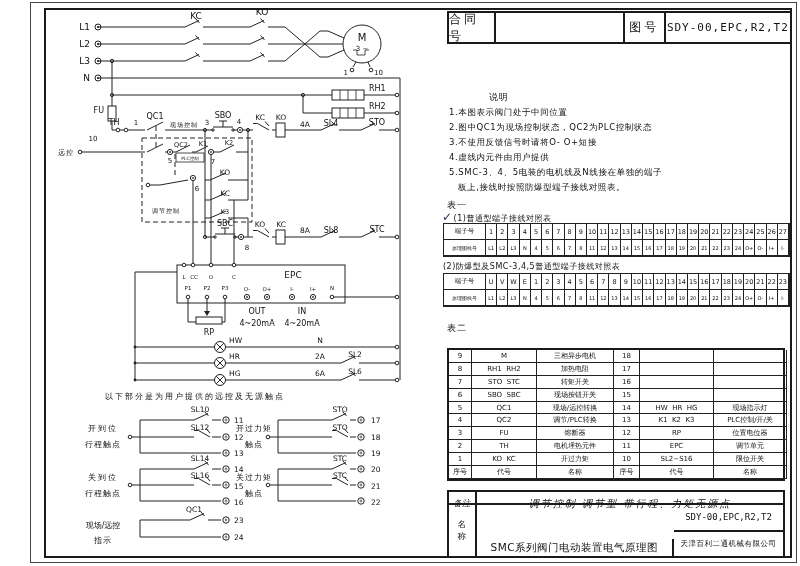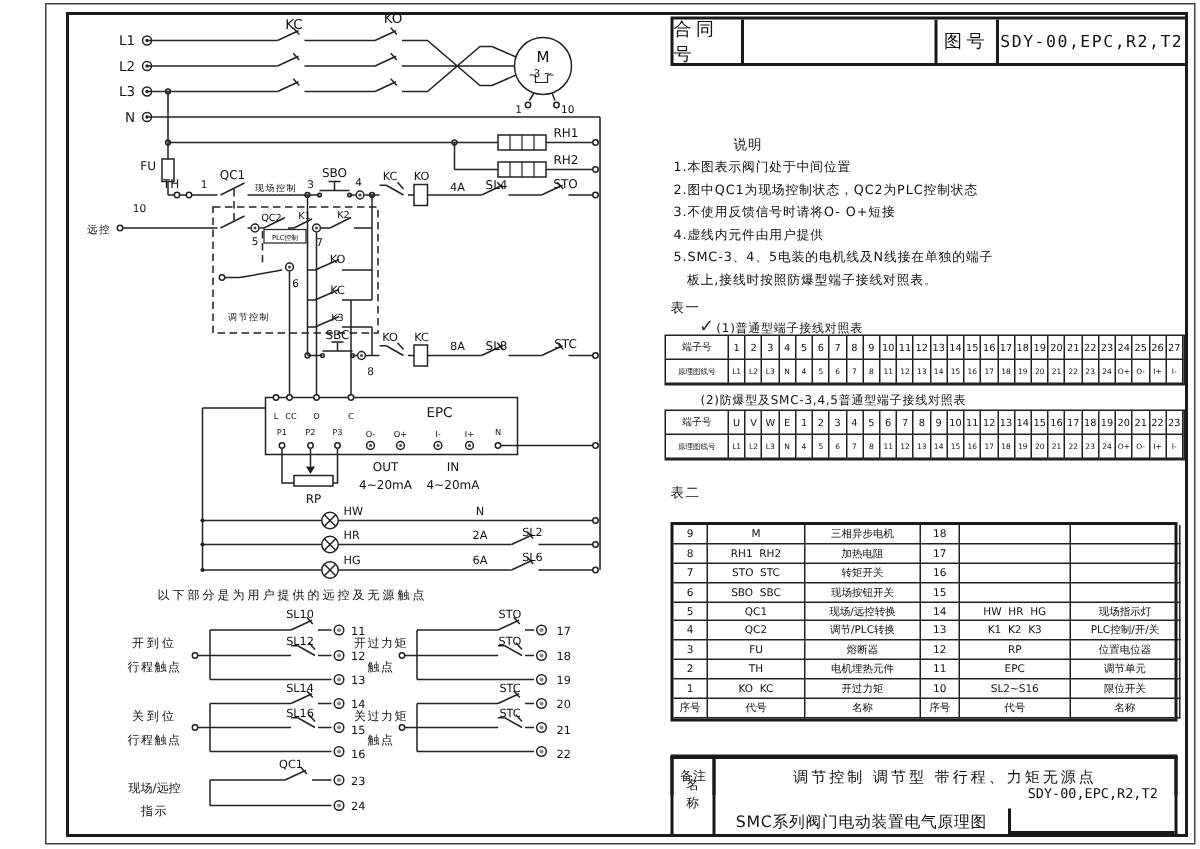--- a/index.html
+++ b/index.html
@@ -16,30 +16,30 @@
   .abs{position:absolute;box-sizing:border-box;}
   #title-block{left:447px;top:11px;width:345px;height:33px;display:flex;border:2px solid #1a1a1a;}
   #title-block>div{border-left:2px solid #1a1a1a;display:flex;align-items:center;justify-content:center;}
   #title-block>div:first-child{border-left:none;}
   .tb-label{font-size:12px;letter-spacing:3px;}
   .tb-value{font-family:"DejaVu Sans Mono",monospace;font-size:11px;letter-spacing:1px;}
   #notes{left:449px;top:90px;width:345px;font-size:8.5px;letter-spacing:0.6px;line-height:15px;}
   #notes .heading{padding-left:40px;font-size:9px;}
   #notes .cont{padding-left:9px;}
   .tcap{font-size:9px;letter-spacing:1px;}
-  .tsub{font-size:8px;letter-spacing:0.5px;margin-left:24px;}
+  .tsub{font-size:8px;letter-spacing:0.5px;}
   .tsub .chk{font-size:12px;color:#1b2a4a;margin-right:1px;}
   .tt{display:grid;grid-template-columns:42px repeat(27,1fr);border:1px solid #222;background:#fff;}
   .tt>div{border-right:1px solid #222;border-bottom:1px solid #222;height:15px;display:flex;
           align-items:center;justify-content:center;font-size:6.5px;overflow:hidden;}
   .tt .tt-sm{font-size:5px;letter-spacing:0;}
   .ct{display:grid;grid-template-columns:23px 65px 77px 26px 74px 73px;grid-auto-rows:12.9px;border:2px solid #1a1a1a;}
   .ct>div{border-right:1px solid #222;border-bottom:1px solid #222;display:flex;align-items:center;
           justify-content:center;font-size:7px;white-space:pre;overflow:hidden;}
-  #remark-block{left:447px;top:504px;width:338px;height:26px;display:flex;border:2px solid #1a1a1a;border-bottom:none;}
+  #remark-block{left:447px;top:490px;width:338px;height:26px;display:flex;border:2px solid #1a1a1a;border-bottom:none;font-style:italic;}
   #name-block{left:447px;top:503px;width:338px;height:55px;display:flex;border:2px solid #1a1a1a;}
   .fb-label{width:26px;border-right:2px solid #1a1a1a;display:flex;align-items:center;justify-content:center;font-size:8.5px;}
   .vlabel{width:13px;word-break:break-all;line-height:1.3;text-align:center;}
   .fb-value{flex:1;display:flex;align-items:center;justify-content:center;font-size:10px;letter-spacing:2px;}
   #name-mid{width:199px;border-right:2px solid #1a1a1a;display:flex;align-items:center;justify-content:center;
             font-size:10.5px;letter-spacing:0.5px;margin-top:34px;}
   #name-right{width:111px;display:flex;flex-direction:column;}
   #name-right>div{flex:1;display:flex;align-items:center;justify-content:center;}
   #name-dno{border-bottom:2px solid #1a1a1a;font-family:"DejaVu Sans Mono",monospace;font-size:9px;}
   #name-co{font-size:7.5px;letter-spacing:0.5px;}
@@ -565,15 +565,16 @@
     <div class="fb-label">备注</div>
     <div class="fb-value">调节控制 调节型 带行程、力矩无源点</div>
   </div>
   <div id="name-block" class="abs">
     <div class="fb-label">
         <span class="vlabel">名称</span>
       </div>
     <div id="name-mid">SMC系列阀门电动装置电气原理图</div>
     <div id="name-right">
       <div id="name-dno">SDY-00,EPC,R2,T2</div>
+      <div id="name-co">天津百利二通机械有限公司</div>
     </div>
   </div>
 </div>
 
 </body></html>

